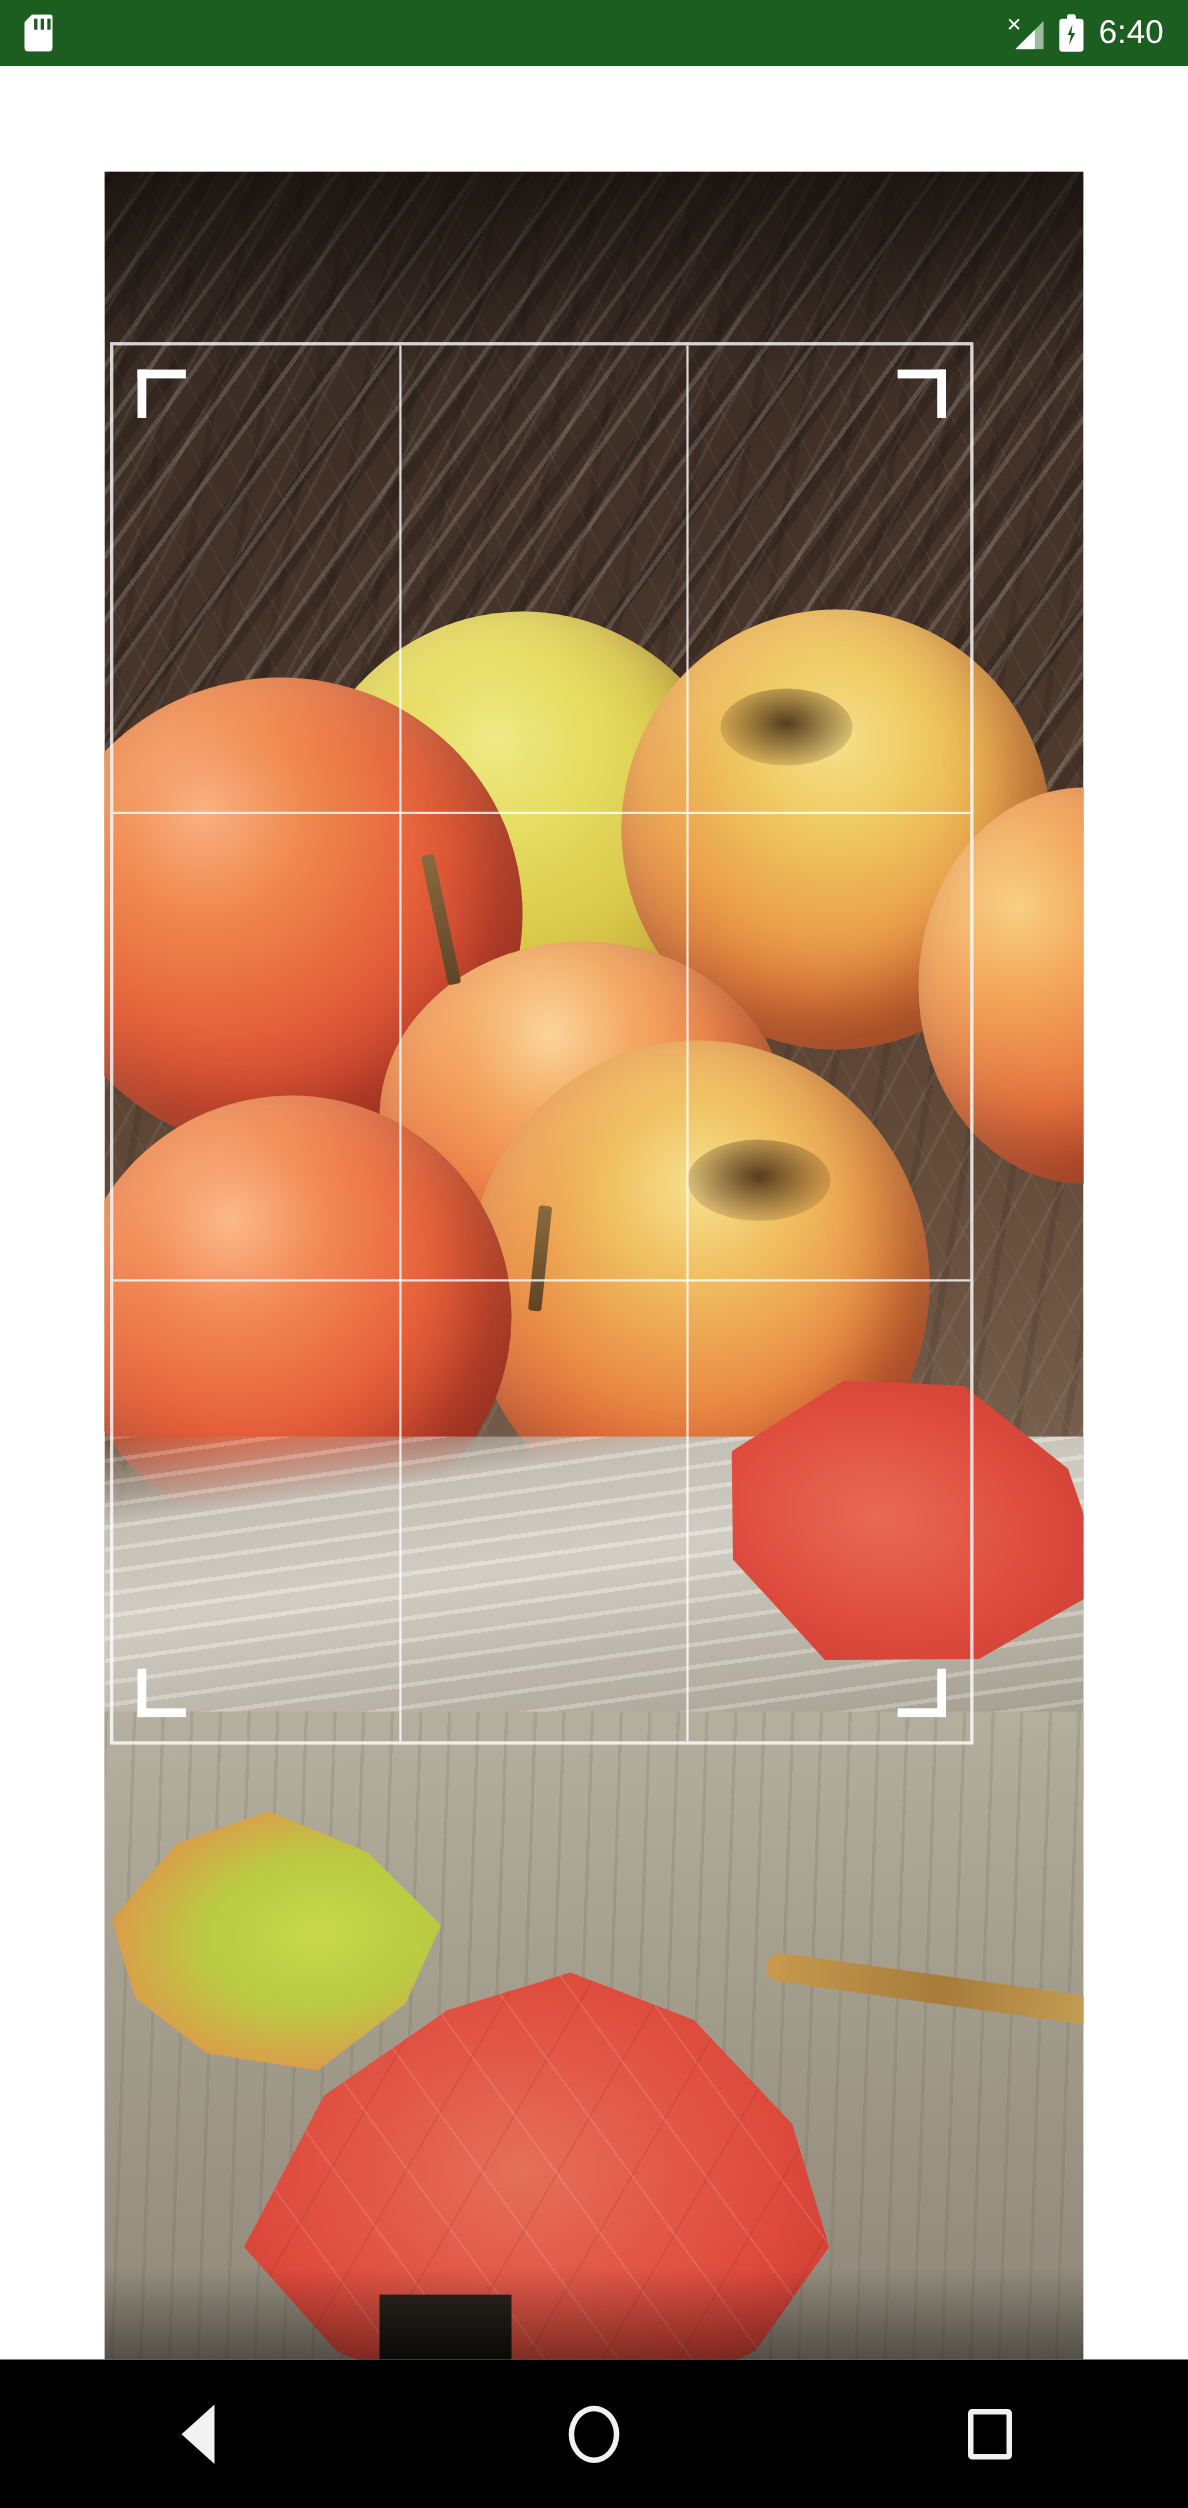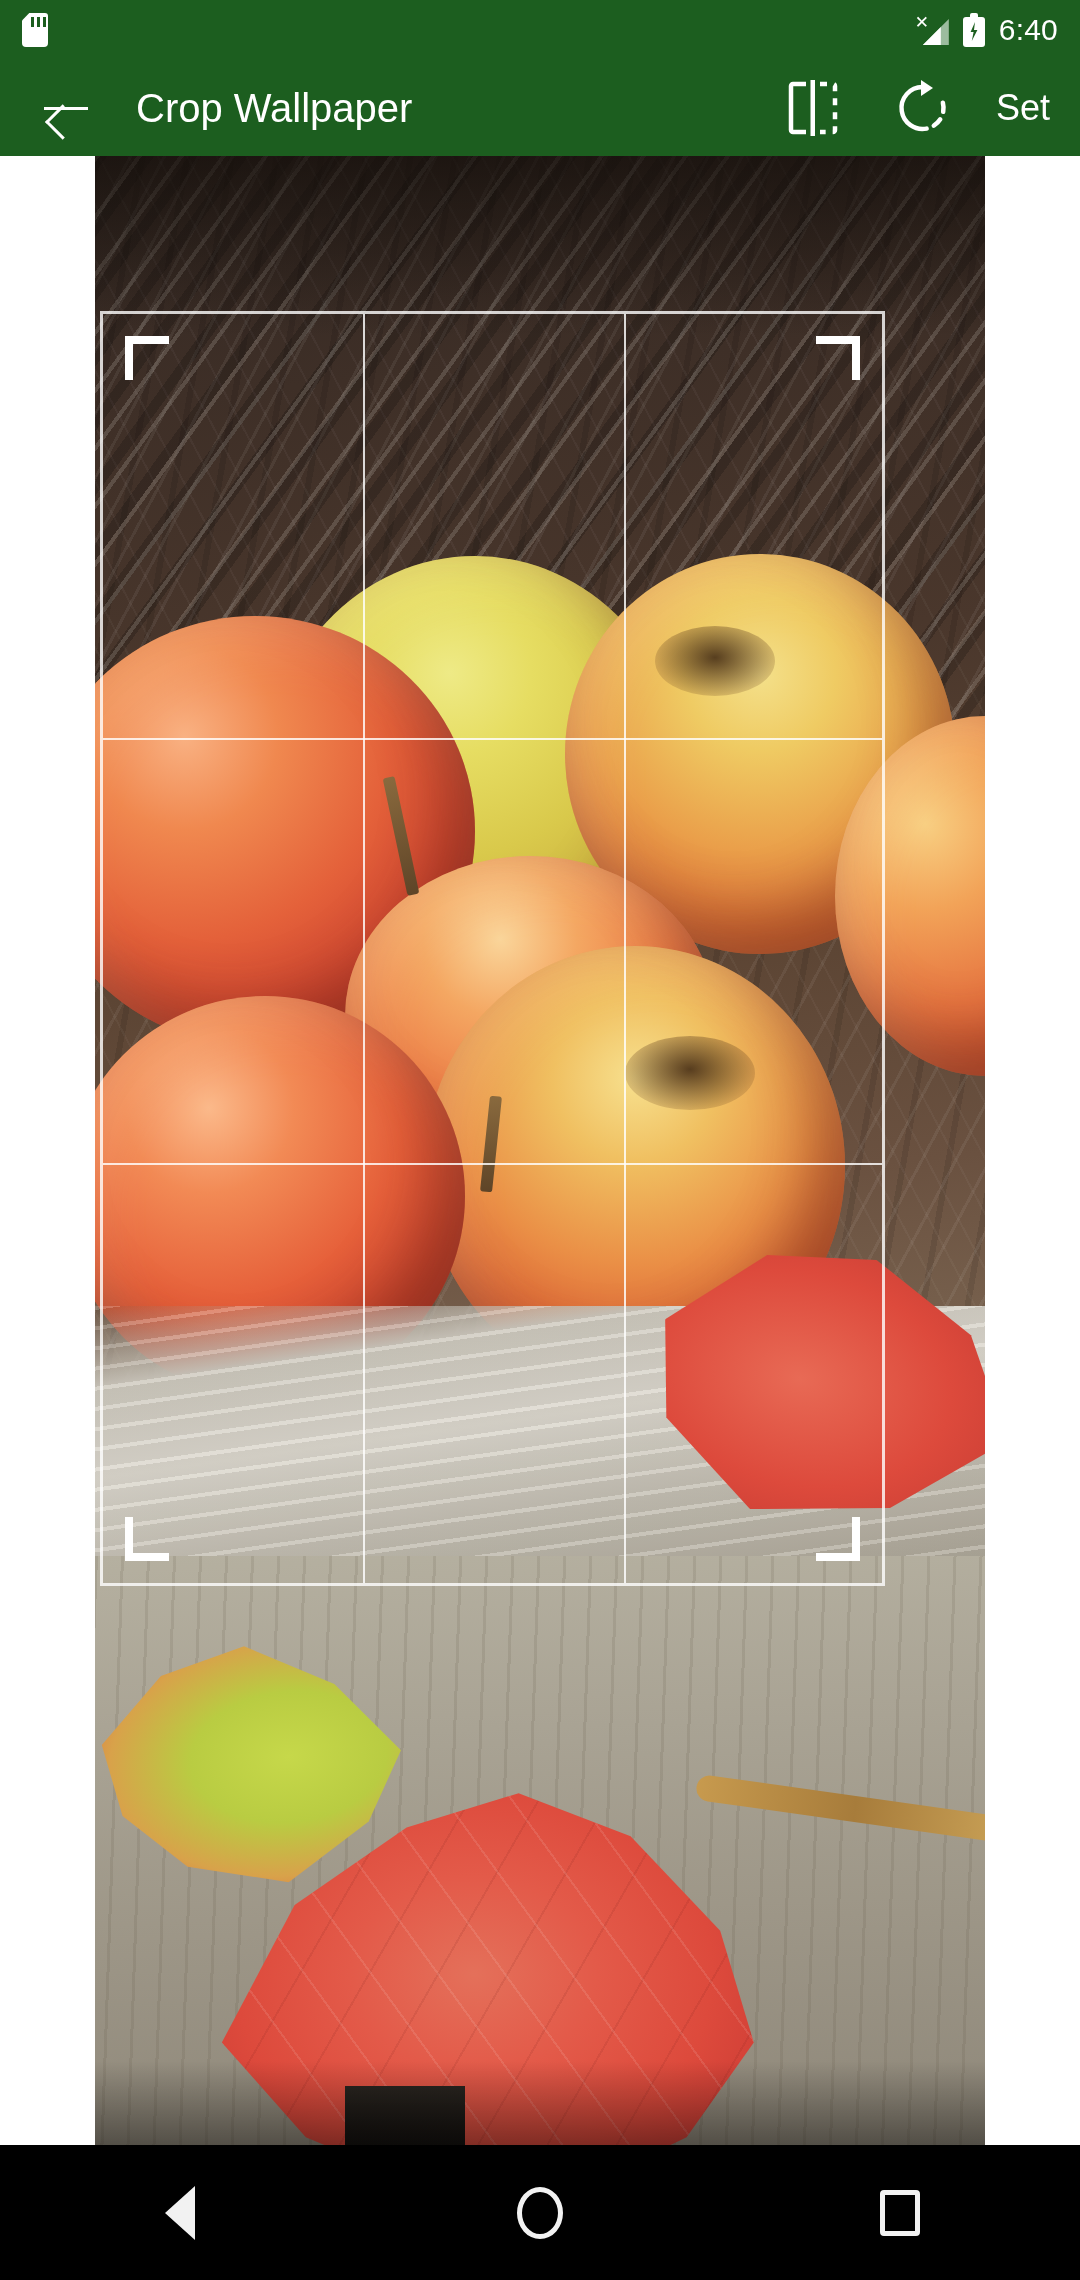--- a/index.html
+++ b/index.html
@@ -303,44 +303,20 @@
       </div>
       <div class="bat-icon">
         <div class="nub"></div>
           <div class="shell"></div>
           <div class="bolt"></div>
       </div>
       <div class="sb-time">6:40</div>
     </div>
   </div>
 
-  <div class="appbar">
-    <div class="back-btn">
-      <div class="back-arrow"></div>
-    </div>
-    <div class="appbar-title">Crop Wallpaper</div>
-    <div class="appbar-actions">
-      <div class="flip-btn">
-        <svg width="56" height="58" viewBox="0 0 56 58">
-          <path d="M21 5 H8 a2 2 0 0 0 -2 2 V51 a2 2 0 0 0 2 2 H21" fill="none" stroke="#ffffff" stroke-width="4.5"></path>
-          <rect x="25.5" y="1" width="4.5" height="56" fill="#ffffff"></rect>
-          <path d="M35 5 H48 a2 2 0 0 1 2 2 V51 a2 2 0 0 1 -2 2 H35" fill="none" stroke="#ffffff" stroke-width="4.5" stroke-dasharray="7 7"></path>
-        </svg>
-      </div>
-      <div class="rotate-btn">
-        <svg width="56" height="58" viewBox="0 0 56 58">
-          <path d="M28 8 A21 21 0 1 0 46 19" fill="none" stroke="#ffffff" stroke-width="4.5" stroke-linecap="round" stroke-dasharray="70 8 9 8 9 8"></path>
-          <path d="M26 1 L38 9 L26 17 Z" fill="#ffffff"></path>
-        </svg>
-      </div>
-      <div class="set-btn">
-        <span>Set</span>
-      </div>
-    </div>
-  </div>
 
   <div class="cropstage">
 
     <div class="photo">
       <div class="photo-img">
         <div class="layer bg-basket2"></div>
         <div class="layer weave"></div>
         <div class="layer weave-top"></div>
         <div class="layer shadow-top"></div>
 

